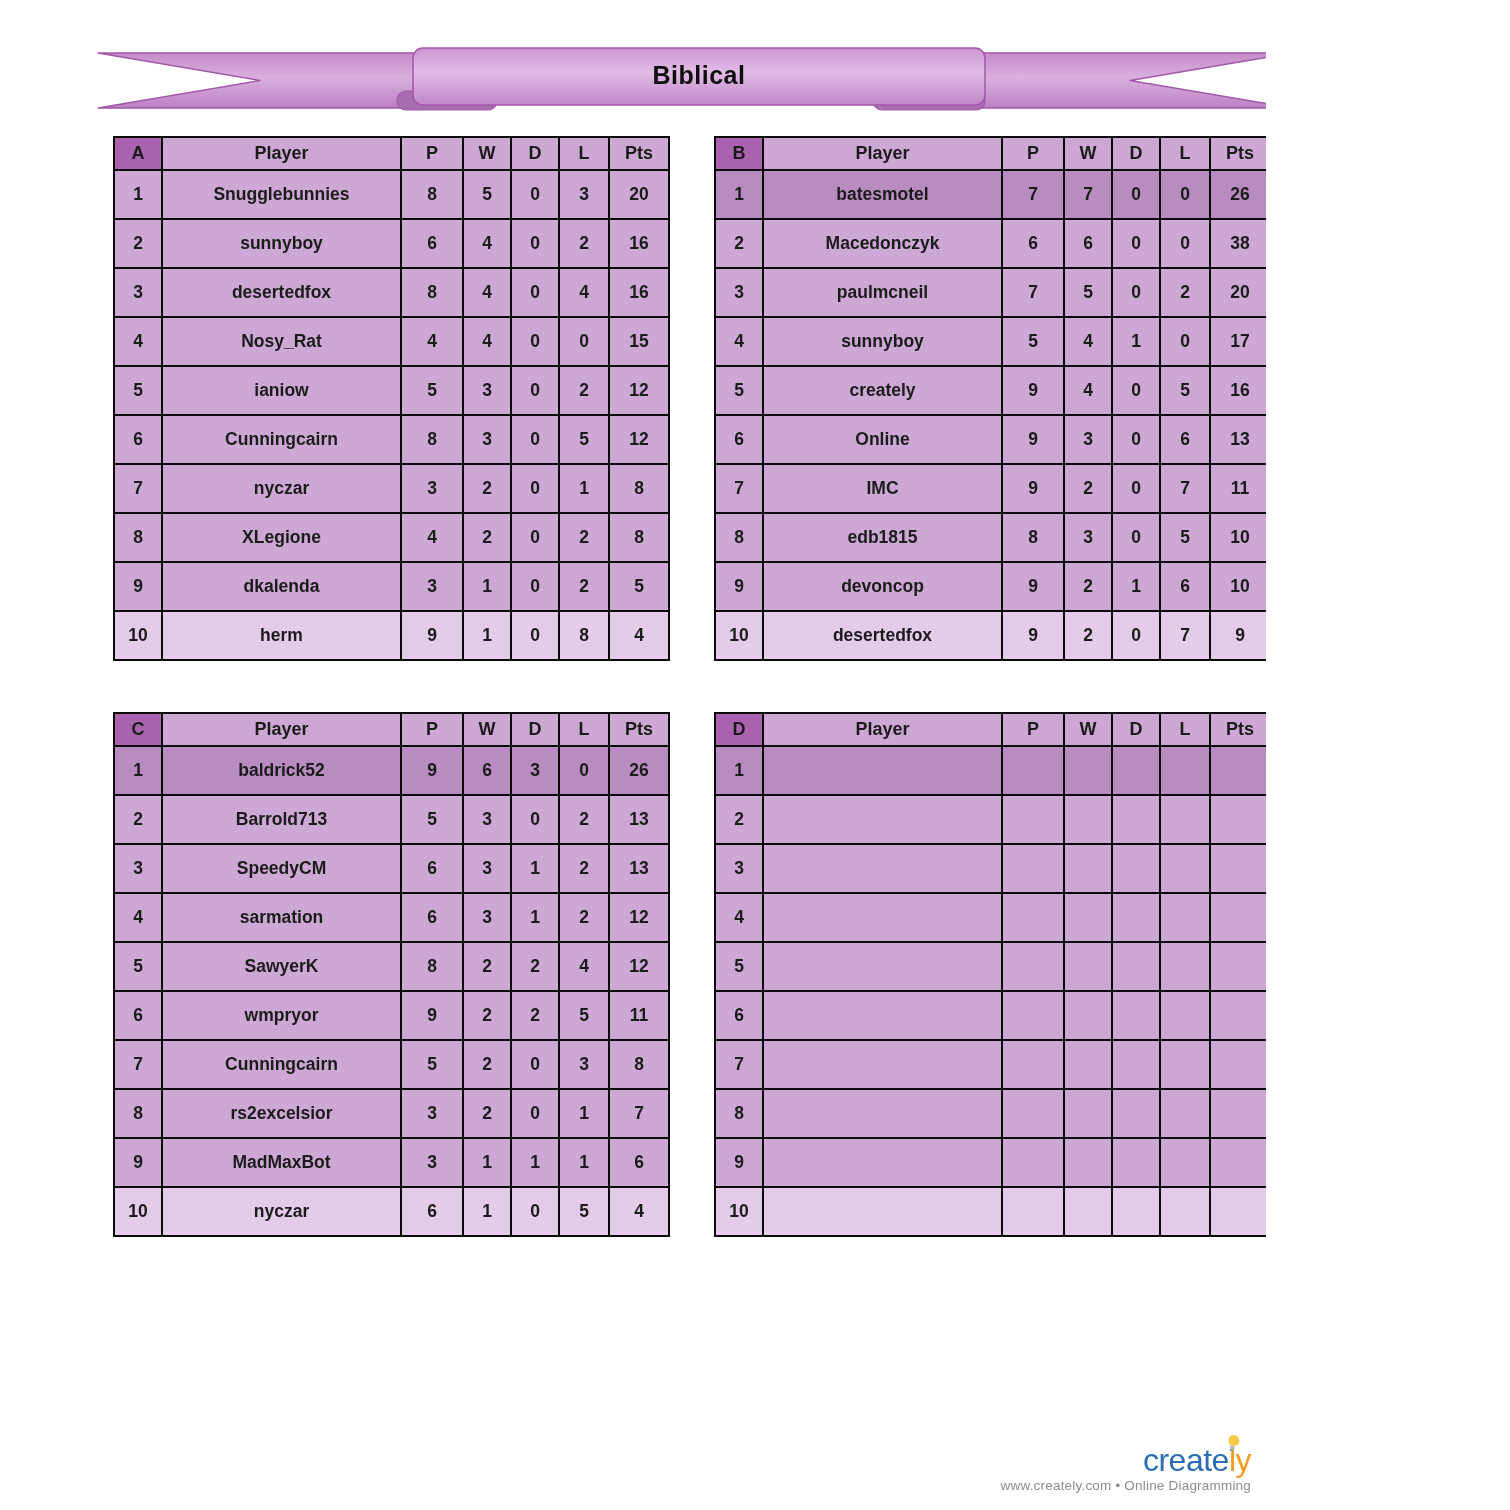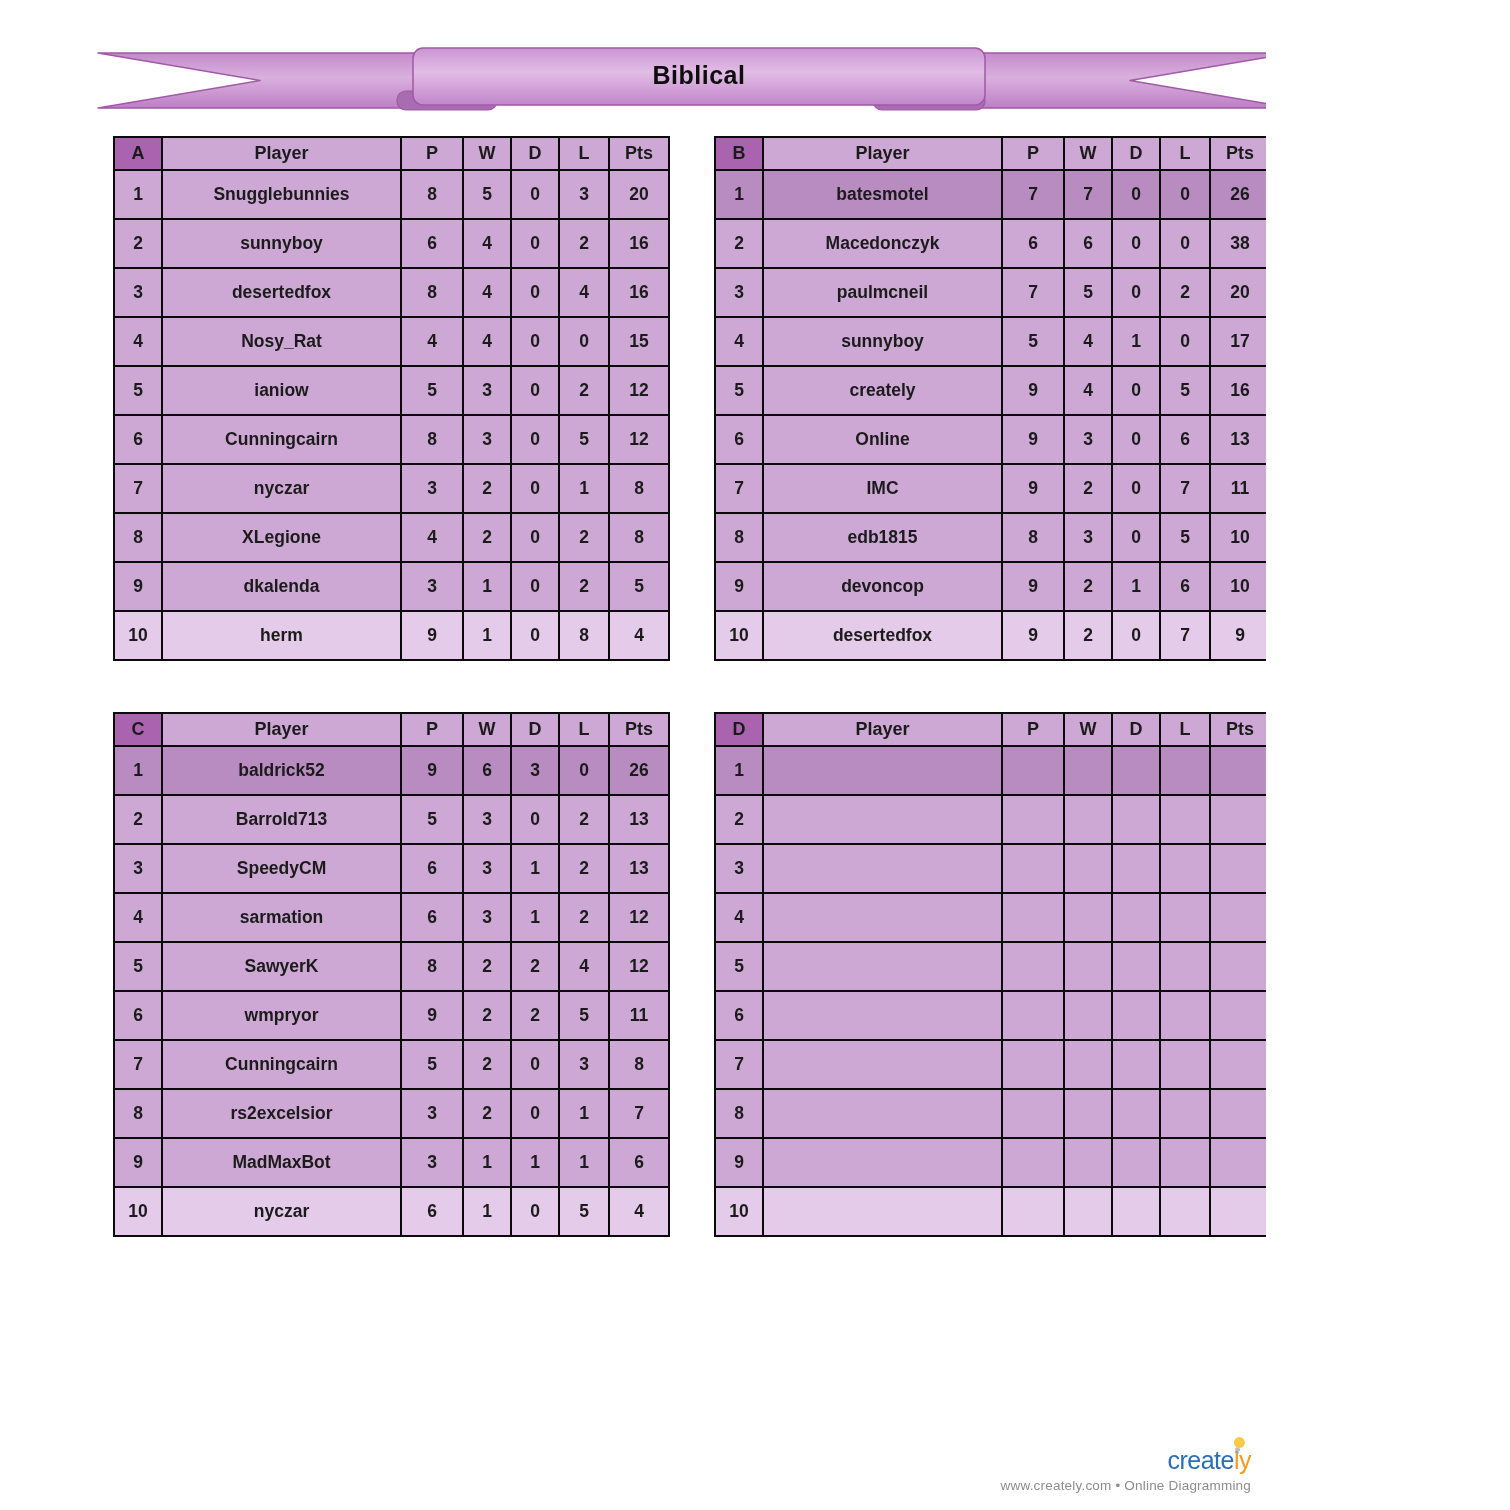--- a/index.html
+++ b/index.html
@@ -38,21 +38,21 @@
   thead tr { height:33px; }
   tbody tr { height:49px; }
   th { font-size:18px; background:var(--header-cell); }
   th.group-cell { background:var(--group-cell); }
   td { font-size:17.5px; background:var(--row-normal); }
   tr.tone-top td { background:var(--row-top); }
   tr.tone-bottom td { background:var(--row-bottom); }
 
   
   .watermark { position:absolute; right:15px; bottom:17px; text-align:right; }
-  .logo-line { font-size:25px; line-height:30px; letter-spacing:-0.5px; font-weight:normal; }
+  .logo-line { font-size:32px; line-height:30px; letter-spacing:-0.5px; font-weight:normal; }
   .logo-blue { color:var(--logo-blue); }
   .logo-orange { color:var(--logo-orange); position:relative; }
   .bulb { position:absolute; left:-3px; top:-15px; transform:rotate(14deg); }
   .tagline { font-size:13.5px; color:#8c8c8c; margin-top:3px; letter-spacing:0.2px; }
 </style>
 </head>
 <body>
 
 <div class="page">
 

